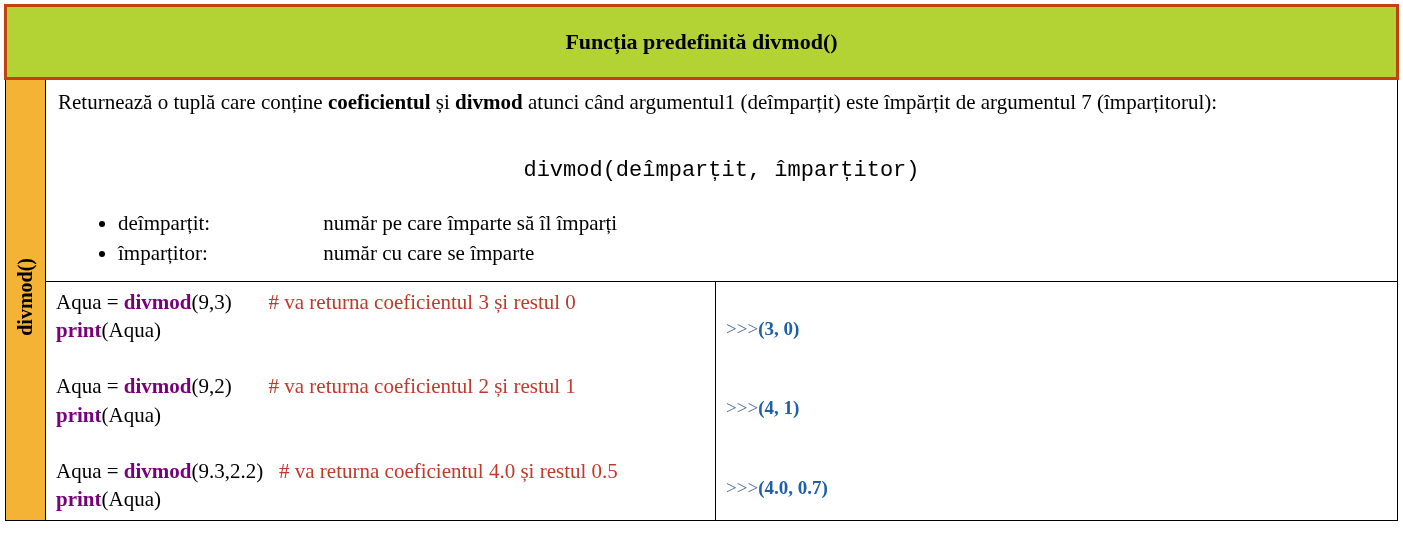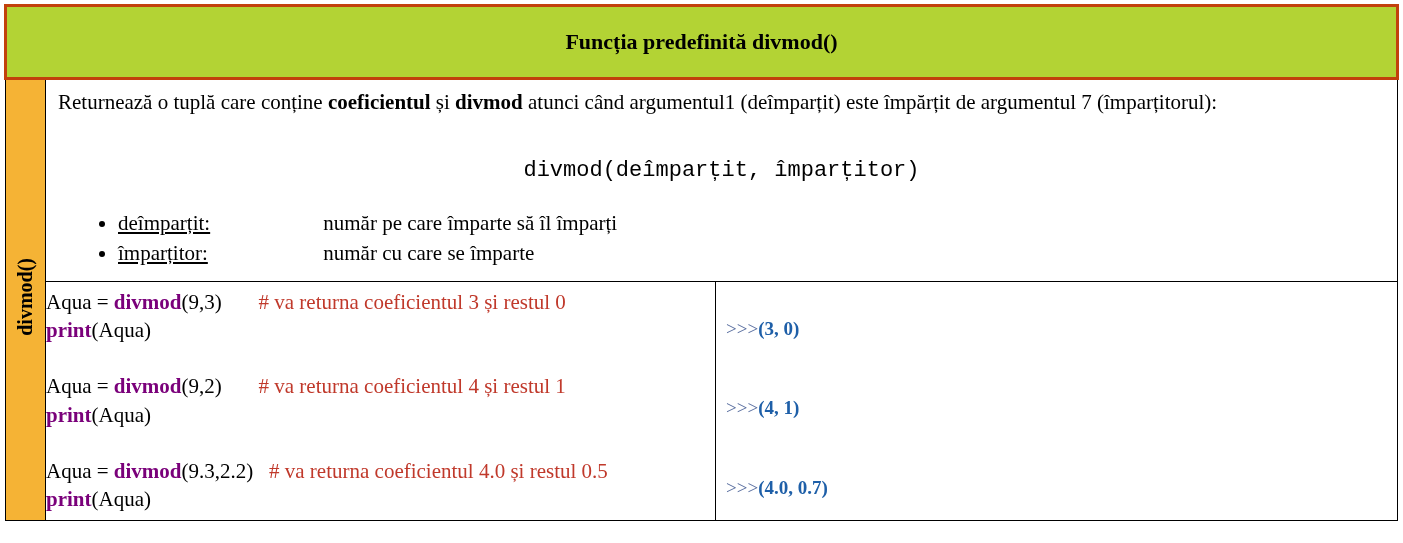--- a/index.html
+++ b/index.html
@@ -60,25 +60,24 @@
       list-style: disc;
       margin-left: 60px;
       margin-bottom: 4px;
     }
     .params li {
       padding: 1px 0;
     }
     .param-name {
       display: inline-block;
       width: 200px;
-      text-decoration: underline;
     }
     .code-cell {
       border: 1px solid #000;
-      padding: 6px 0;
+      padding: 6px 10px;
       vertical-align: top;
       font-size: 21px;
       line-height: 1.35;
       width: 670px;
     }
     .output-cell {
       border: 1px solid #000;
       padding: 6px 10px;
       vertical-align: top;
       font-size: 19px;
@@ -147,21 +146,21 @@
   <tr>
     <td class="code-cell">
       <div class="code-line">
         <span>Aqua</span><span> = </span><span class="kw">divmod</span><span>(9,3)</span>&nbsp;&nbsp;&nbsp;&nbsp;&nbsp;&nbsp;&nbsp;<span class="comment"># va returna coeficientul 3 și restul 0</span>
       </div>
       <div class="code-line">
         <span class="kw">print</span><span>(Aqua)</span>
       </div>
       <div class="empty-line"></div>
       <div class="code-line">
-        <span>Aqua</span><span> = </span><span class="kw">divmod</span><span>(9,2)</span>&nbsp;&nbsp;&nbsp;&nbsp;&nbsp;&nbsp;&nbsp;<span class="comment"># va returna coeficientul 4 și restul 1</span>
+        <span>Aqua</span><span> = </span><span class="kw">divmod</span><span>(9,2)</span>&nbsp;&nbsp;&nbsp;&nbsp;&nbsp;&nbsp;&nbsp;<span class="comment"># va returna coeficientul 2 și restul 1</span>
       </div>
       <div class="code-line">
         <span class="kw">print</span><span>(Aqua)</span>
       </div>
       <div class="empty-line"></div>
       <div class="code-line">
         <span>Aqua</span><span> = </span><span class="kw">divmod</span><span>(9.3,2.2)</span>&nbsp;&nbsp;&nbsp;<span class="comment"># va returna coeficientul 4.0 și restul 0.5</span>
       </div>
       <div class="code-line">
         <span class="kw">print</span><span>(Aqua)</span>

